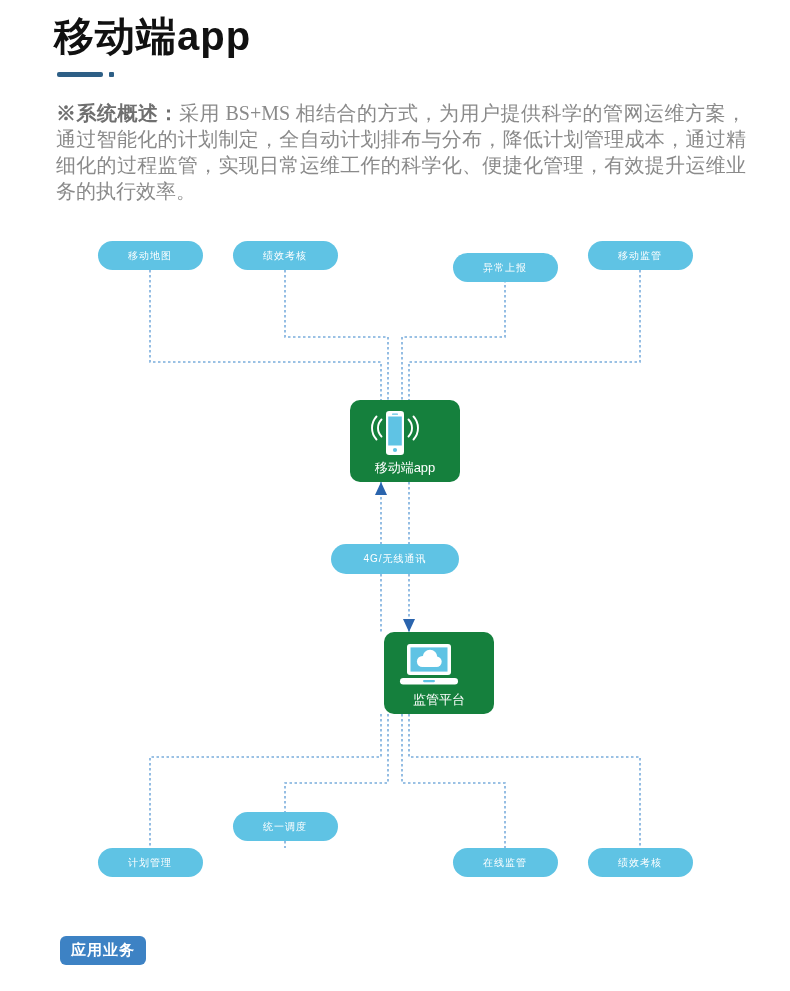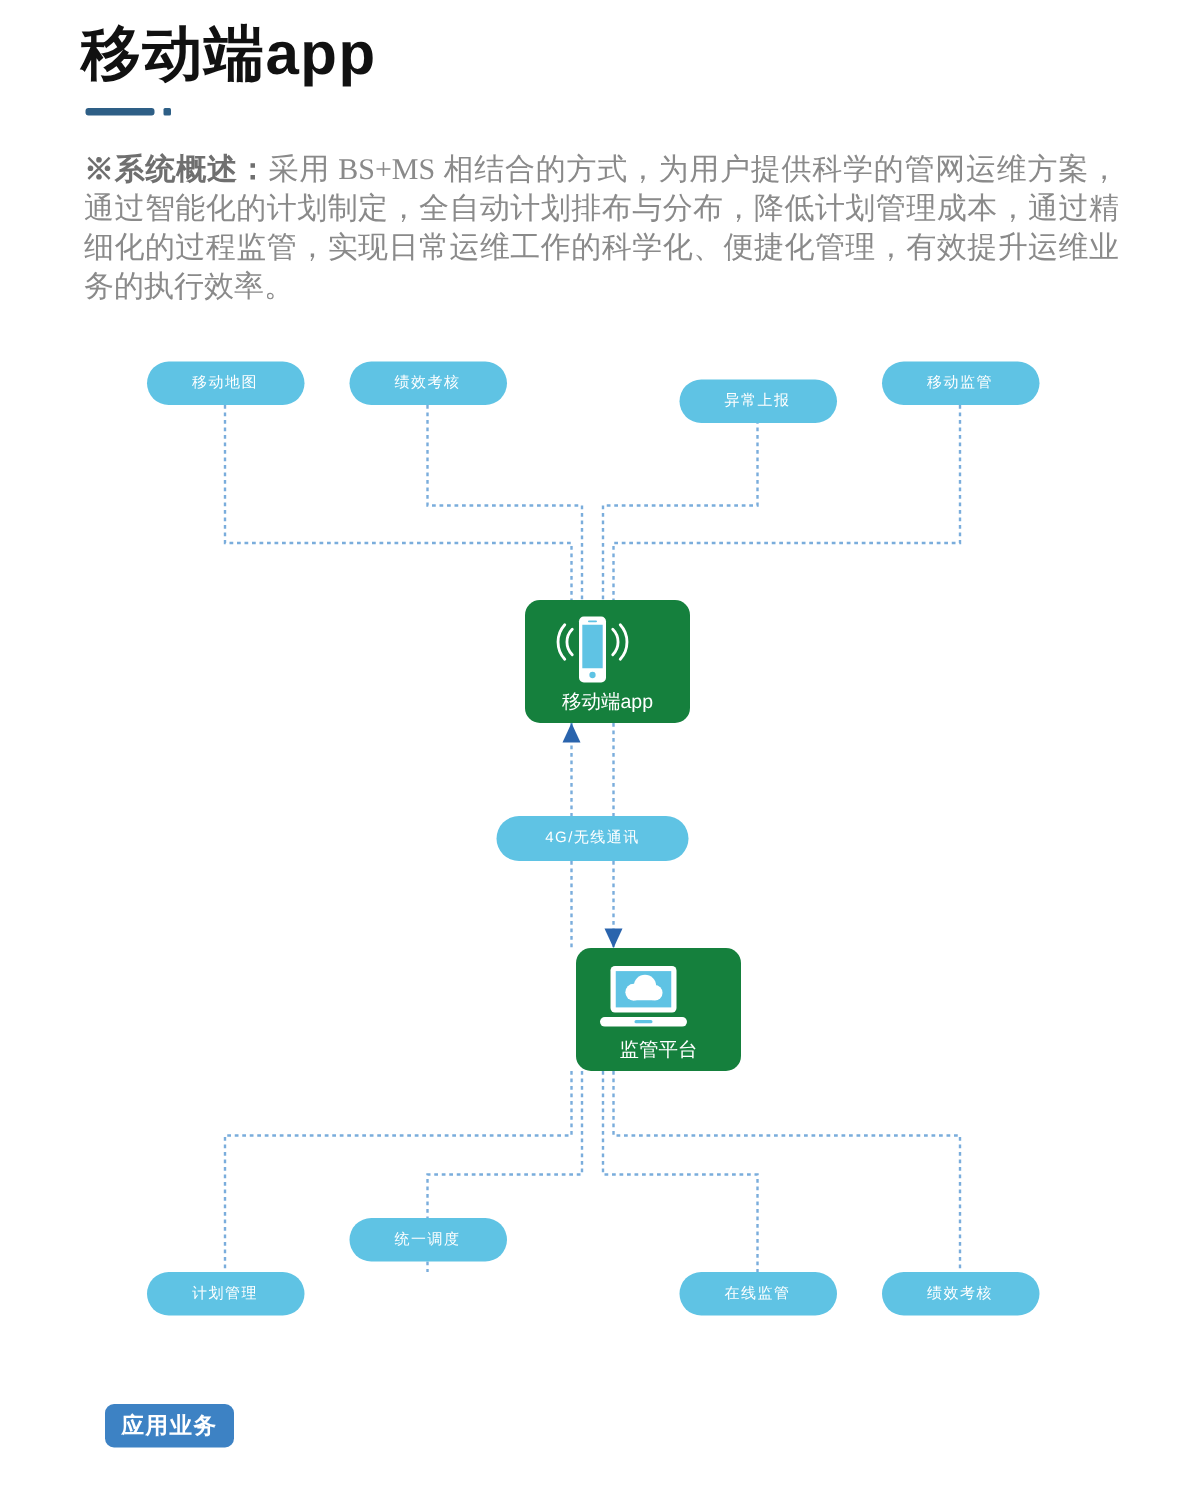--- a/index.html
+++ b/index.html
@@ -118,21 +118,21 @@
     left: 0;
     right: 0;
     top: 7px;
     height: 52px;
     display: block;
   }
 
   
   .footer {
     position: absolute;
-    left: 70px;
+    left: 60px;
     top: 936px;
     display: flex;
     align-items: center;
   }
   .footer-badge {
     background: #3d82c4;
     color: #ffffff;
     font-size: 15px;
     font-weight: bold;
     letter-spacing: 1px;

